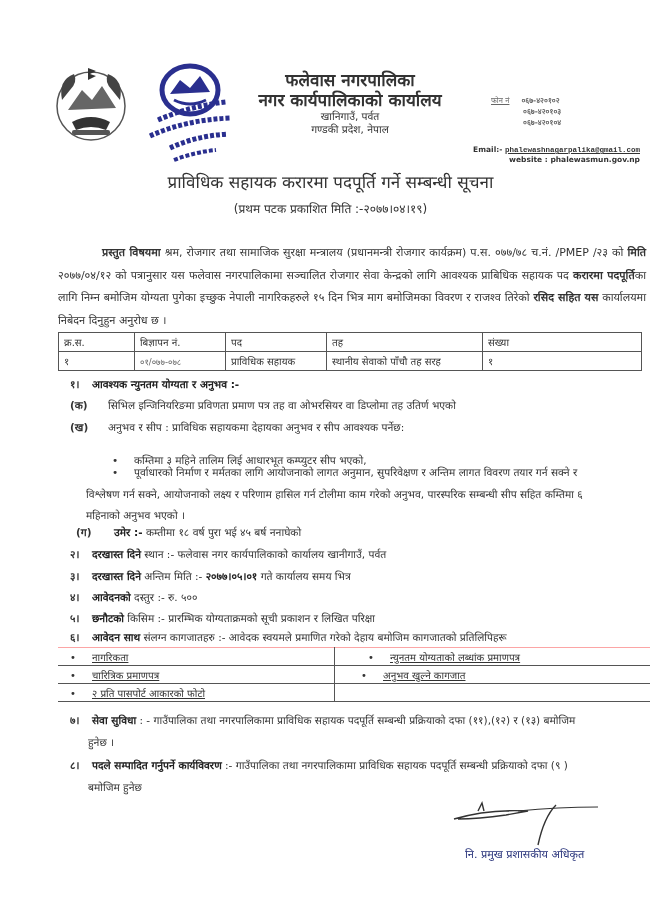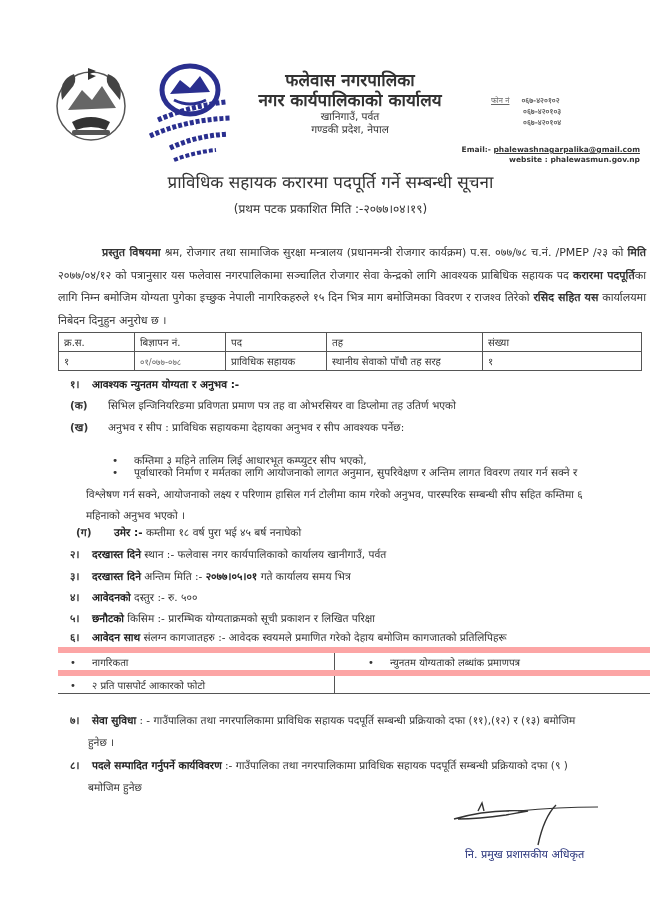--- a/index.html
+++ b/index.html
@@ -15,42 +15,42 @@
   .org .n2 { font-size: 17px; line-height: 20px; font-weight: 600; }
   .org .n3 { font-size: 10.5px; line-height: 13px; }
   .org .n4 { font-size: 10.5px; line-height: 13px; }
 
   .phones { left: 491px; top: 95px; font-size: 7.5px; color: #666; line-height: 11px; }
   .phones .lbl { display: inline-block; width: 28px; text-decoration: underline; }
   .phones .num { display: inline-block; }
   .phones .row2, .phones .row3 { padding-left: 32px; }
 
   .contact { left: 440px; top: 145px; width: 200px; text-align: right; font-size: 7.5px; line-height: 10px; color: #333; font-weight: bold; }
-  .contact .email-val { text-decoration: underline; }
+  .contact .email-val { text-decoration: underline; font-family: Liberation Mono, monospace; }
 
   .title { left: 0; top: 170px; width: 661px; text-align: center; font-size: 17px; color: #333; }
   .subtitle { left: 0; top: 200px; width: 661px; text-align: center; font-size: 12px; color: #333; }
 
   
   .intro { left: 58px; top: 242px; width: 588px; font-size: 11px; line-height: 22.5px; color: #333; text-align: justify; }
   .intro b { font-weight: bold; }
 
   
   table.posts { position: absolute; left: 58px; top: 332px; width: 584px; border-collapse: collapse; font-size: 10px; color: #333; }
   table.posts td { border: 1px solid #555; height: 16px; padding: 1px 5px; }
   .c1 { width: 65px; } .c2 { width: 80px; } .c3 { width: 90px; } .c4 { width: 145px; }
 
   .line { font-size: 10.5px; color: #333; line-height: 16px; }
   .line b { font-weight: bold; color: #222; }
   .num { display: inline-block; width: 22px; font-weight: bold; }
   .sub { display: inline-block; width: 38px; font-weight: bold; }
 
   
   table.docs { position: absolute; left: 58px; top: 647px; width: 592px; border-collapse: collapse; font-size: 10px; color: #333; }
-  table.docs td { border-top: 6px solid #fca5a5; border-bottom: 1px solid #555; height: 17px; padding: 0 0 0 12px; }
+  table.docs td { border-top: 1px solid #fca5a5; border-bottom: 1px solid #555; height: 17px; padding: 0 0 0 12px; text-decoration: underline; }
   table.docs td.left { border-right: 1px solid #555; width: 264px; }
   .bullet { display: inline-block; width: 22px; }
 
   .sig { left: 448px; top: 797px; width: 160px; height: 50px; }
   .sig-label { left: 465px; top: 846px; font-size: 11px; color: #27327a; }
 </style>
 </head>
 <body>
 
 <div class="abs emblem">
@@ -158,20 +158,24 @@
   <span class="num">६।</span><b>आवेदन साथ</b><span> संलग्न कागजातहरु :- आवेदक स्वयमले प्रमाणित गरेको देहाय बमोजिम कागजातको प्रतिलिपिहरू</span>
 </div>
 
 <table class="docs">
   <tbody>
       <tr>
     <td class="left"><span class="bullet">•</span><span>नागरिकता</span></td>
     <td style="padding-left:33px"><span class="bullet">•</span><span>न्युनतम योग्यताको लब्धांक प्रमाणपत्र</span></td>
   </tr>
   <tr>
+    <td class="left"><span class="bullet">•</span><span>चारित्रिक प्रमाणपत्र</span></td>
+    <td style="padding-left:26px"><span class="bullet">•</span><span>अनुभव खुल्ने कागजात</span></td>
+  </tr>
+  <tr>
     <td class="left"><span class="bullet">•</span><span>२ प्रति पासपोर्ट आकारको फोटो</span></td>
     <td></td>
   </tr>
 </tbody>
   </table>
 
 <div class="abs line" style="left:70px;top:712px;width:580px">
   <span class="num">७।</span><b>सेवा सुविधा</b><span> : - गाउँपालिका तथा नगरपालिकामा प्राविधिक सहायक पदपूर्ति सम्बन्धी प्रक्रियाको दफा (११),(१२) र (१३) बमोजिम</span>
 </div>
 <div class="abs line" style="left:88px;top:734px">हुनेछ ।</div>

